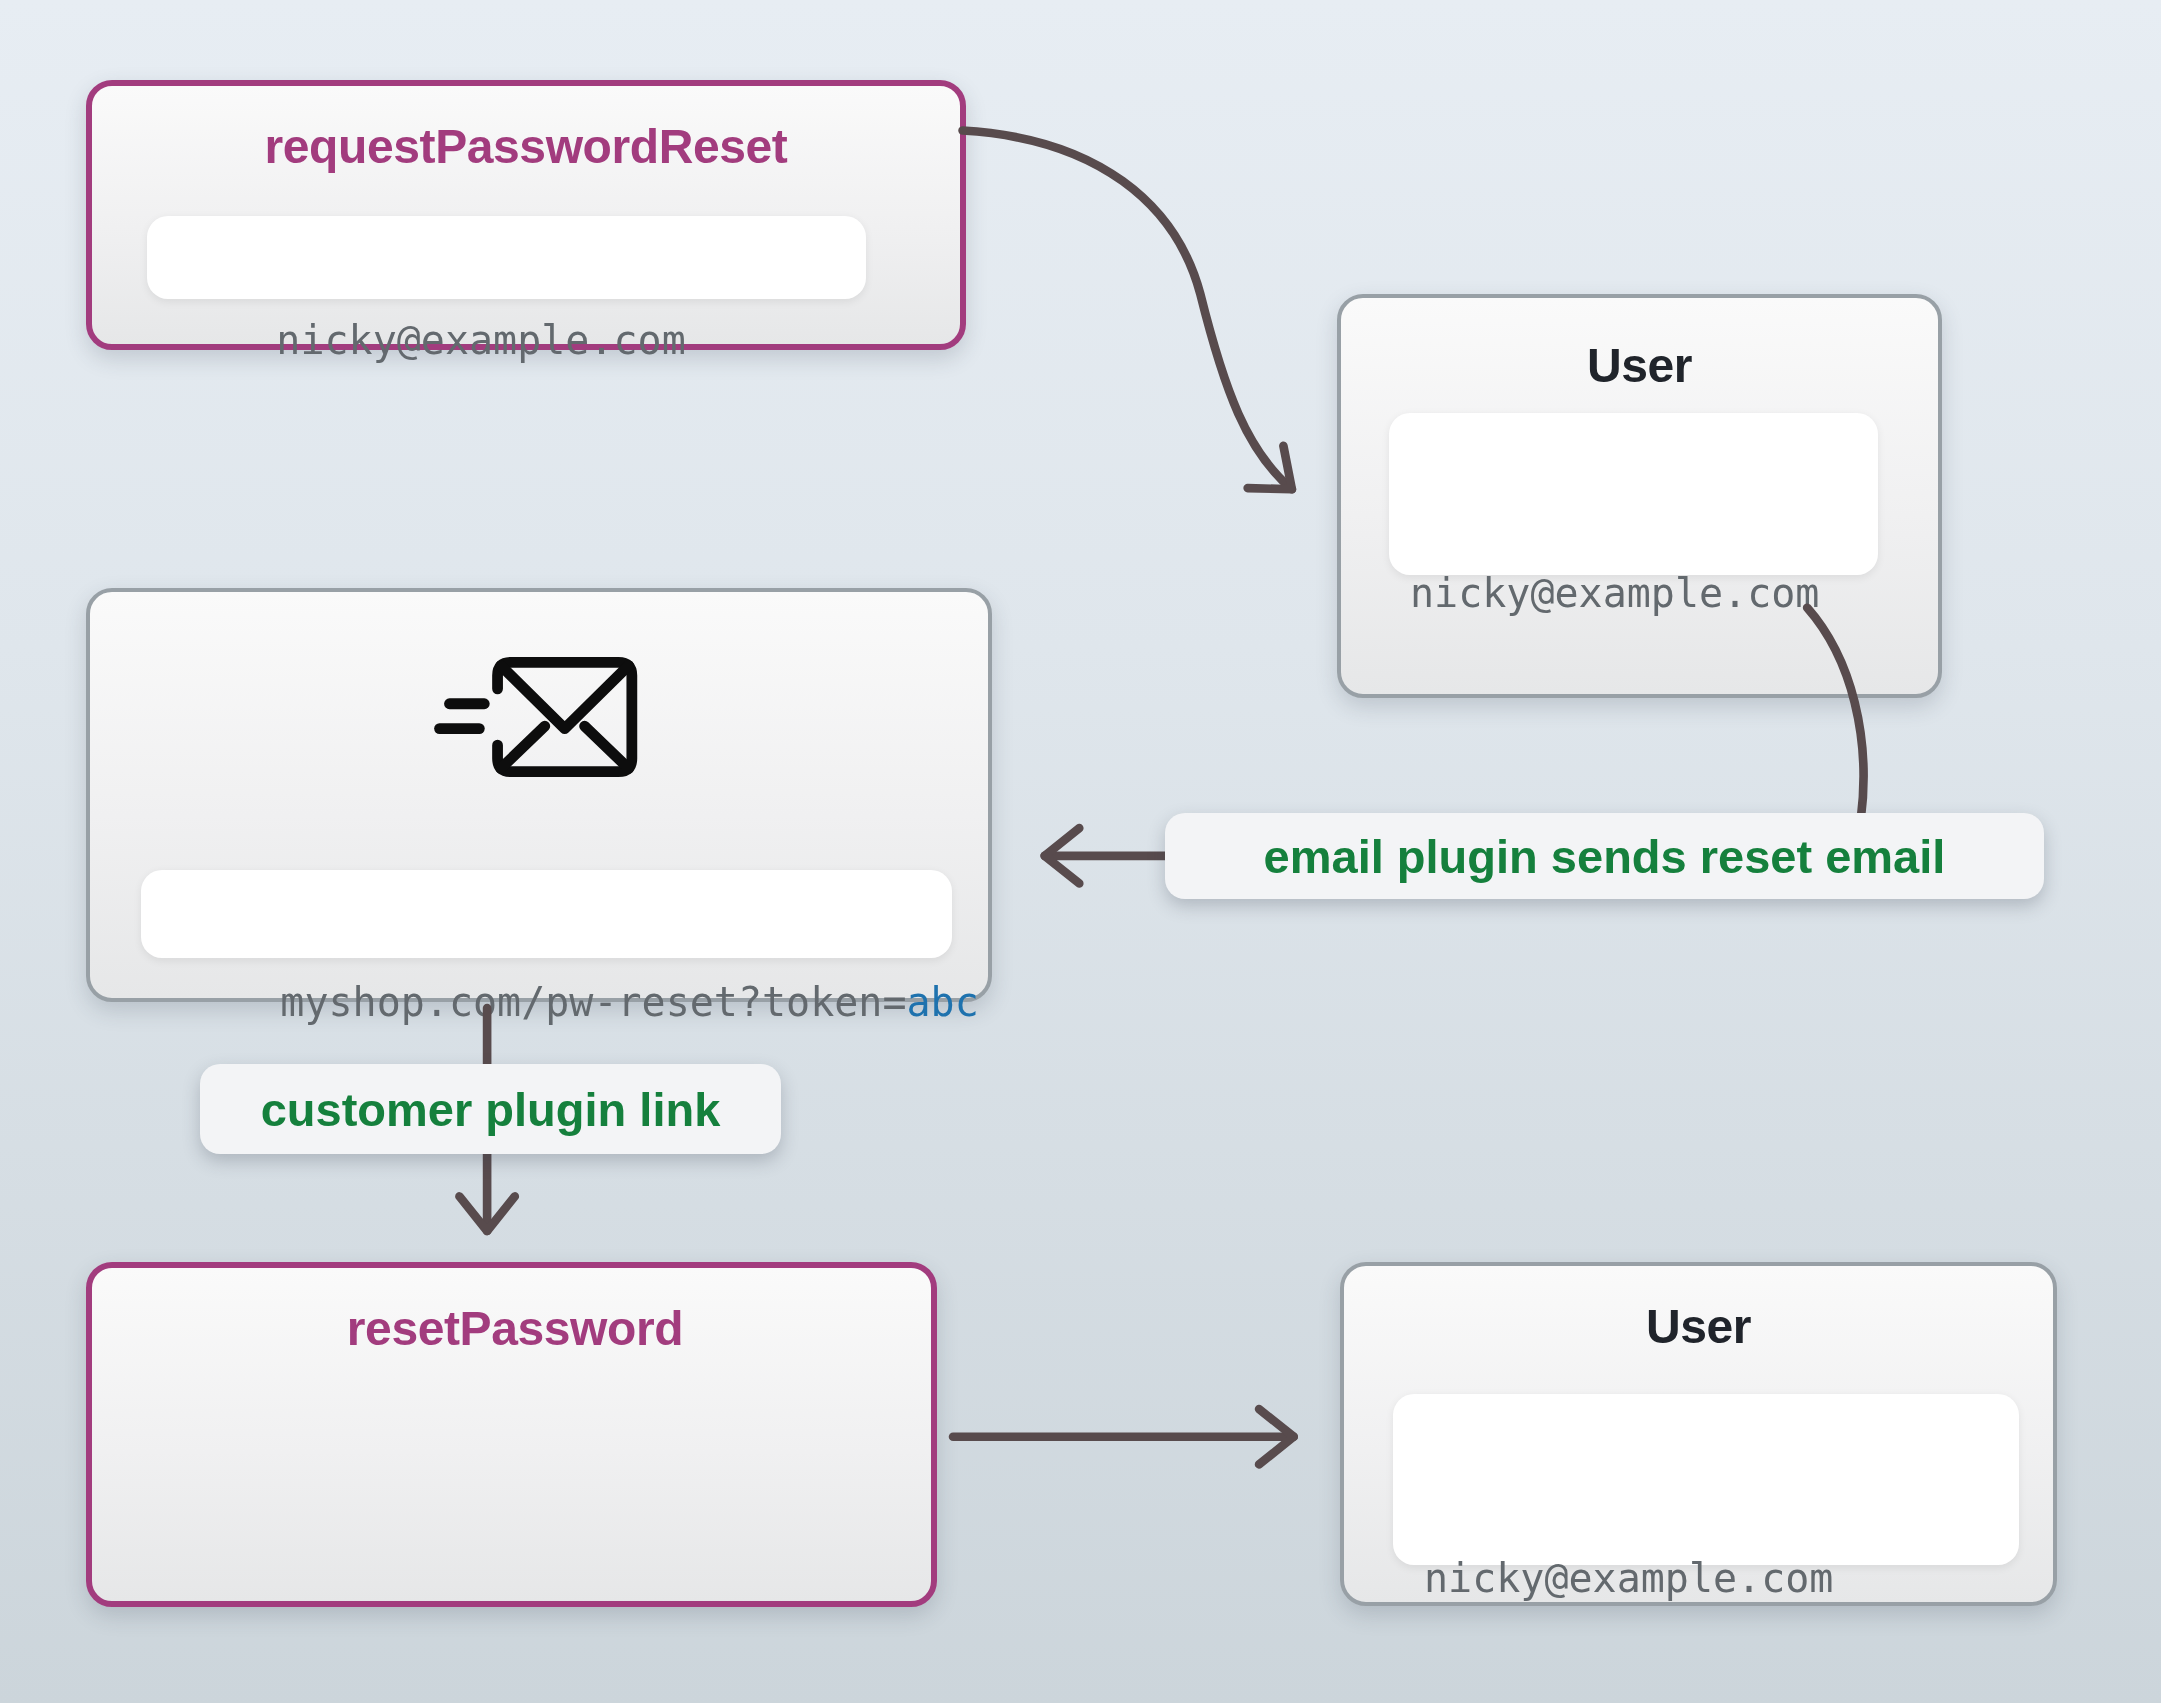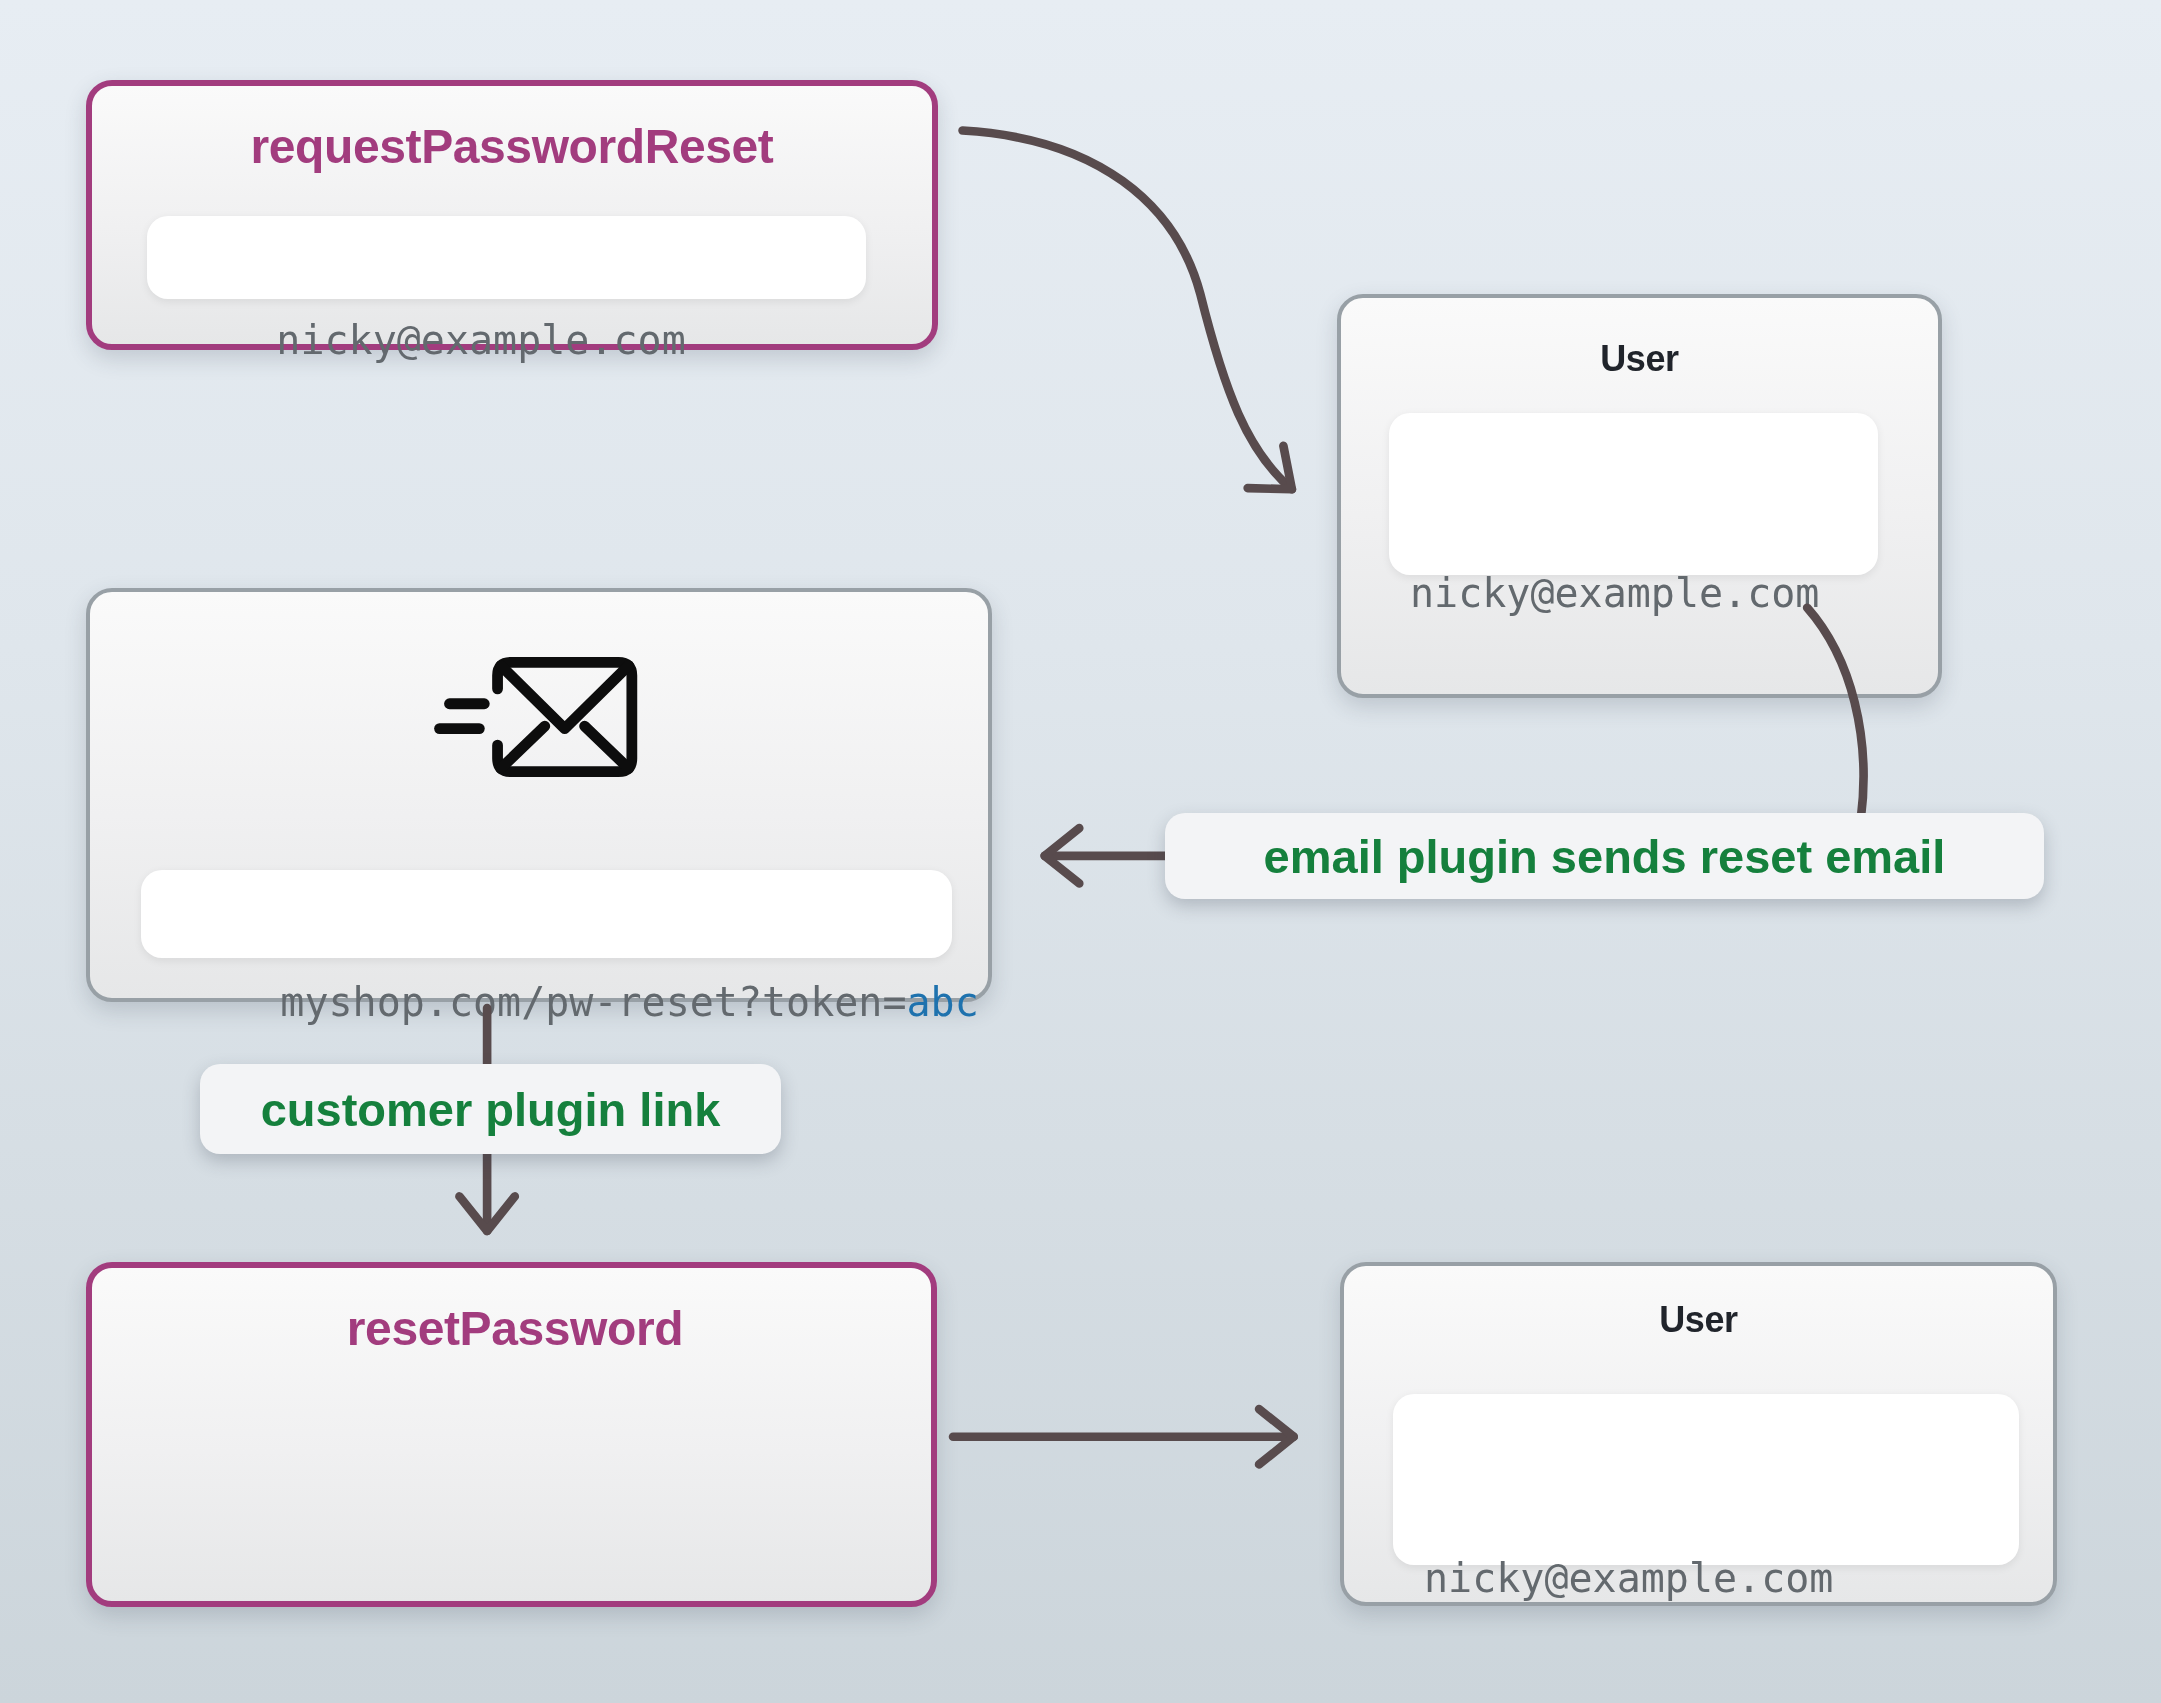--- a/index.html
+++ b/index.html
@@ -10,21 +10,21 @@
   }
   .node{
     position:absolute;border-radius:26px;z-index:10;
     background:linear-gradient(180deg,#fafafa 0%,#f0f0f1 55%,#e6e7e8 100%);
     box-shadow:0 8.6px 21px rgba(50,60,75,.18);
   }
   .node.purple{border:6px solid #a23c7e;}
   .node.gray{border:4.3px solid #98a0a6;}
   .node-title{position:absolute;left:0;right:0;text-align:center;font-weight:bold;letter-spacing:-0.4px;}
   .title-purple{color:#a23c7e;font-size:48px;}
-  .title-dark{color:#20242b;font-size:36px;}
+  .title-dark{color:#20242b;font-size:48px;}
   .panel{
     position:absolute;background:#ffffff;border-radius:21px;
     box-shadow:0 2.6px 8.6px rgba(0,0,0,.07);
     font-family:"DejaVu Sans Mono","Liberation Mono",monospace;
     color:#63696e;font-size:40px;line-height:67px;white-space:pre;
   }
   .tok-blue{color:#1e72ae;}
   .tok-rel{position:relative;display:inline-block;}
   .circle-annot{
     position:absolute;left:50%;top:50%;width:147px;height:105px;
@@ -51,21 +51,21 @@
   </defs>
   <g fill="none" stroke="#584b4d" stroke-width="10" stroke-linecap="round">
     <path d="M 1113 151 C 1268 160 1360 235 1388 340 C 1416 452 1442 522 1494 566" marker-end="url(#head)"></path>
     <path d="M 2090 703 C 2142 762 2164 855 2152 948"></path>
     <path d="M 1350 990 L 1208 990" marker-end="url(#head)"></path>
     <path d="M 563 1166 L 563 1424" marker-end="url(#head)"></path>
     <path d="M 1102 1662 L 1496 1662" marker-end="url(#head)"></path>
   </g>
 </svg>
 
-<div class="node purple" style="left:86px;top:80px;width:840px;height:258px;">
+<div class="node purple" style="left:86px;top:80px;width:840px;height:258px;padding-left:28px;">
   <div class="node-title title-purple" style="top:33px;">requestPasswordReset</div>
   <div class="panel" style="left:55px;top:130px;width:719px;height:83px;line-height:83px;padding-left:33px;box-sizing:border-box;">
     <span>nicky@example.com</span>
   </div>
 </div>
 
 <div class="node gray" style="left:1337px;top:294px;width:597px;height:396px;">
   <div class="node-title title-dark" style="top:40px;">User</div>
   <div class="panel" style="left:48px;top:115px;width:489px;height:162px;padding:13px 0 0 21px;box-sizing:border-box;overflow:visible;">
     <div><span>nicky@example.com</span></div>

